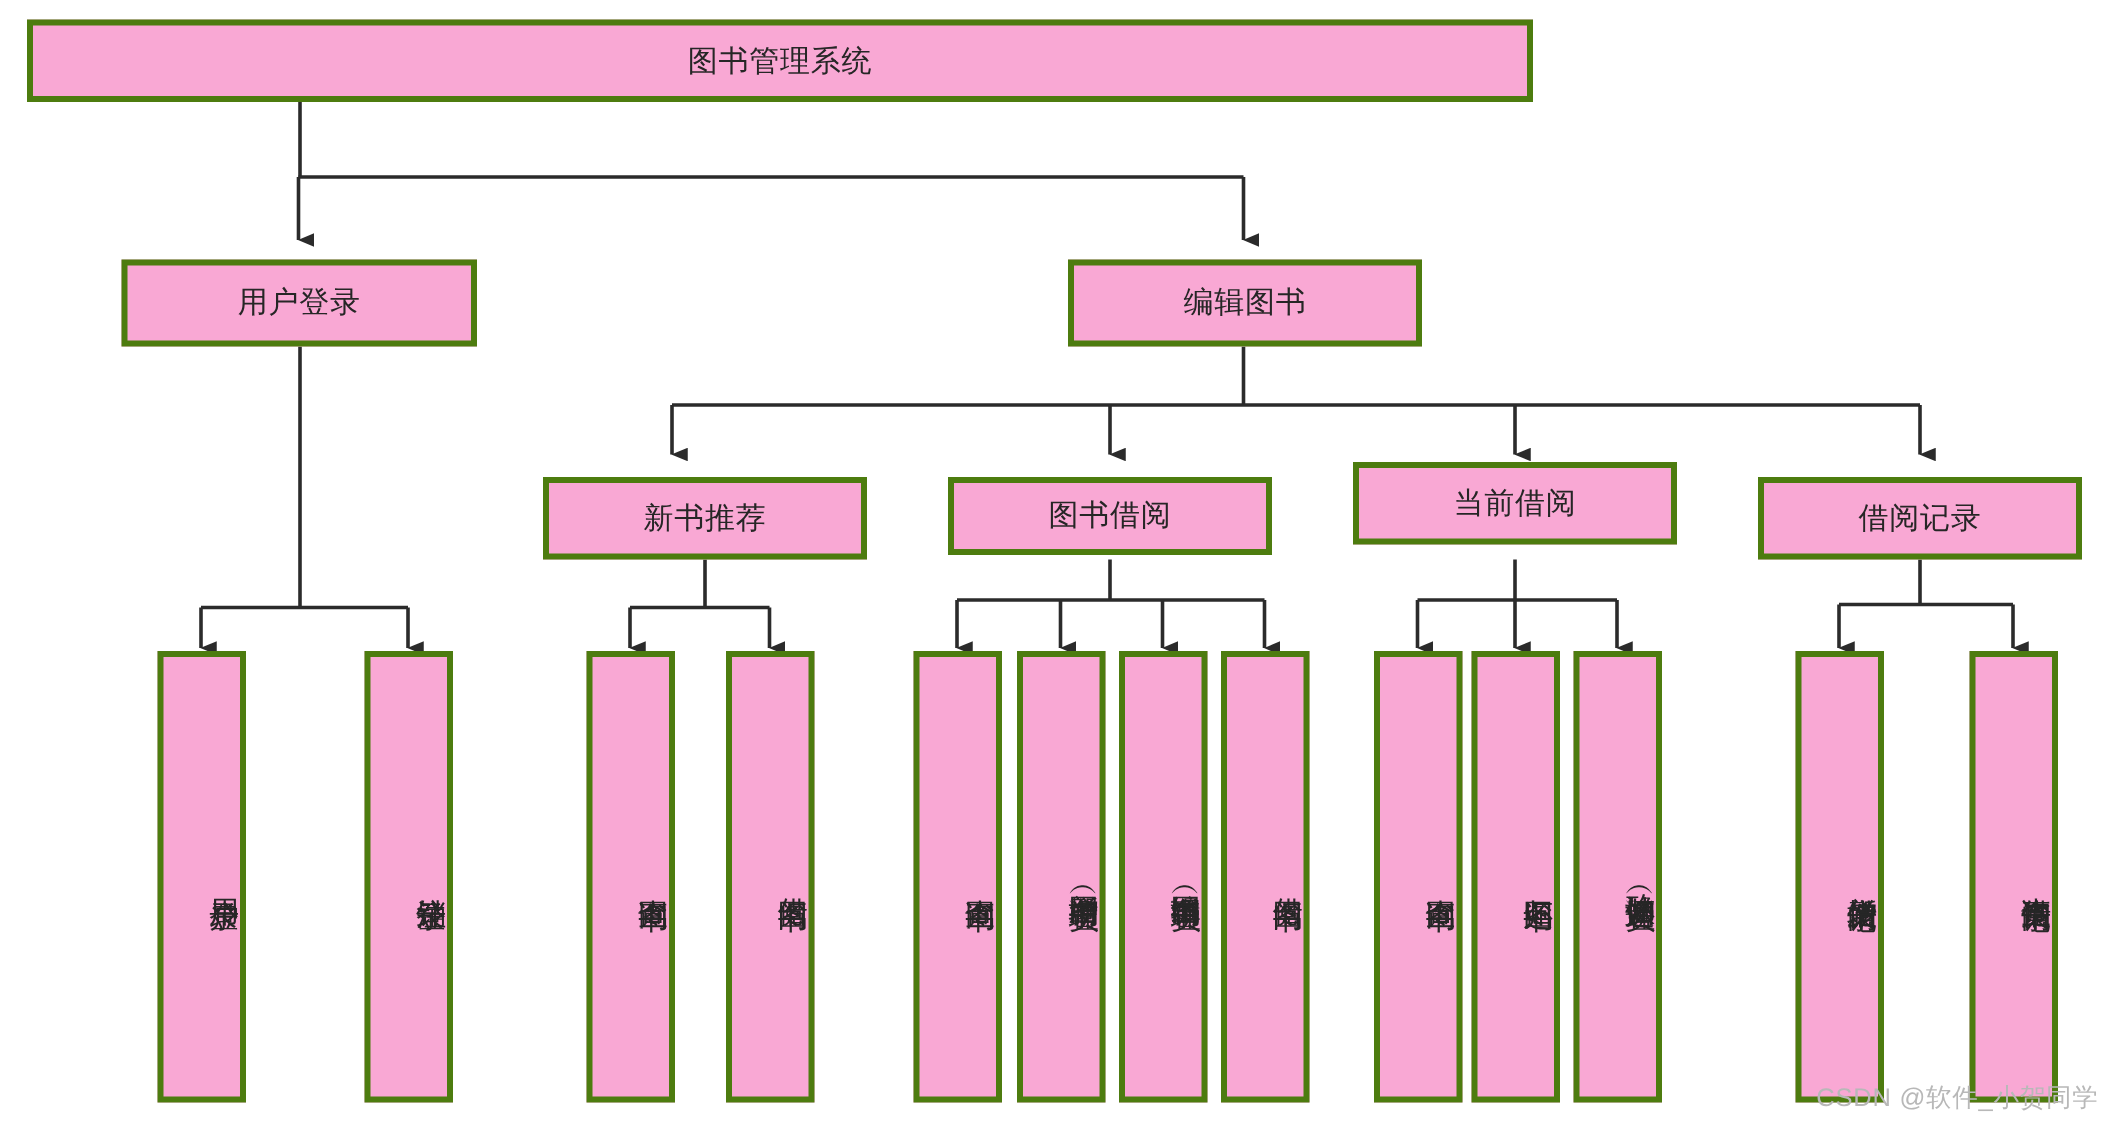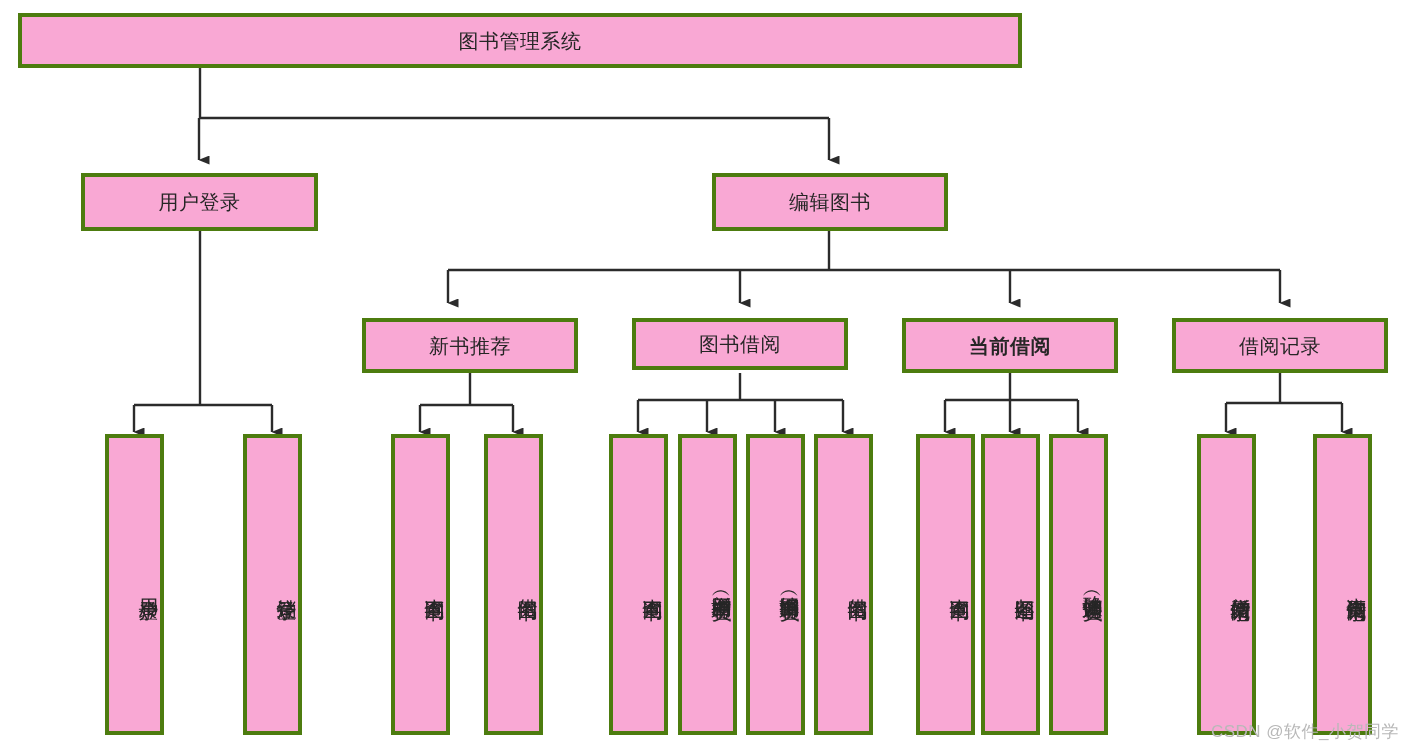--- a/index.html
+++ b/index.html
@@ -148,21 +148,21 @@
   </div>
 
   <div class="node horizontal" style="left:362px; top:318px; width:216px; height:55px;">
     <span class="node-label">新书推荐</span>
   </div>
 
   <div class="node horizontal" style="left:632px; top:318px; width:216px; height:52px;">
     <span class="node-label">图书借阅</span>
   </div>
 
-  <div class="node horizontal" style="left:902px; top:318px; width:216px; height:55px;font-weight:bold;">
+  <div class="node horizontal" style="left:902px; top:308px; width:216px; height:55px;">
     <span class="node-label">当前借阅</span>
   </div>
 
   <div class="node horizontal" style="left:1172px; top:318px; width:216px; height:55px;align-items:center;">
     <span class="node-label">借阅记录</span>
   </div>
 
   <div class="node vertical" style="left:105px; top:434px; width:59px; height:301px;">
     <span class="node-label">用户登录</span>
   </div>

